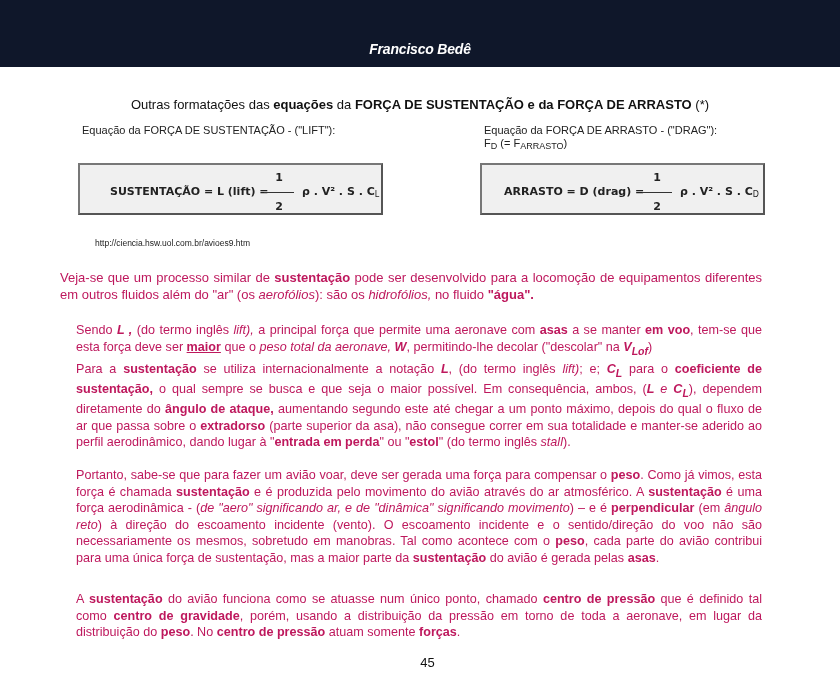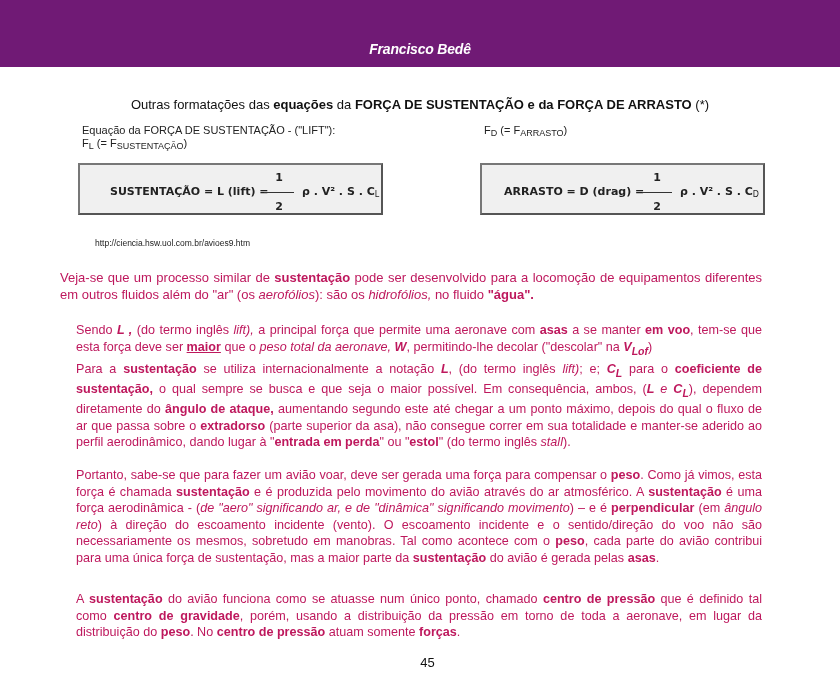--- a/index.html
+++ b/index.html
@@ -22,32 +22,32 @@
   .eq-box sub { font-size:8px; vertical-align:-2px; font-weight:normal; }
   .refs { position:absolute; left:79px; top:238px; font-size:8.5px; line-height:11px; color:#222; }
   .p { position:absolute; left:76px; width:686px; font-size:12.6px; line-height:16.5px;
        text-align:justify; color:#be185d; }
   .p b { font-weight:bold; }
   .page-num { position:absolute; left:0; right:0; top:655px; text-align:center; font-size:13px;padding-left:15px; }
 </style>
 </head>
 <body>
 
-<div class="header" style="background: #701a75;">
+<div class="header" style="background: #0f172a;">
   <div class="header-title">Francisco Bedê</div>
 </div>
 
 <div class="subtitle"><span>Outras formatações das </span><b>equações</b><span> da </span><b>FORÇA DE SUSTENTAÇÃO e da FORÇA DE ARRASTO</b><span> (*)</span></div>
 
 <div class="eq-label" style="left:82px; top:124px;">
   <div>Equação da FORÇA  DE SUSTENTAÇÃO  -  ("LIFT"):</div>
-  <div><span>F</span><sub>L</sub><span> (= F</span><sub>SUSTENTAÇÃO</sub><span>)</span></div>
 </div>
 
 <div class="eq-label" style="left:484px; top:124px;">
+  <div>Equação da FORÇA  DE ARRASTO - ("DRAG"):</div>
   <div><span>F</span><sub>D</sub><span> (= F</span><sub>ARRASTO</sub><span>)</span></div>
 </div>
 
 <div class="eq-box" style="left:78px; top:163px; width:305px;">
   <div class="eq-row" style="left:30px;">SUSTENTAÇÃO  =  L (lift)  =</div>
   <div class="frac" style="left:182px; top:20px;">
     <div class="num">1</div>
     <div class="bar"></div>
     <div class="den">2</div>
   </div>

